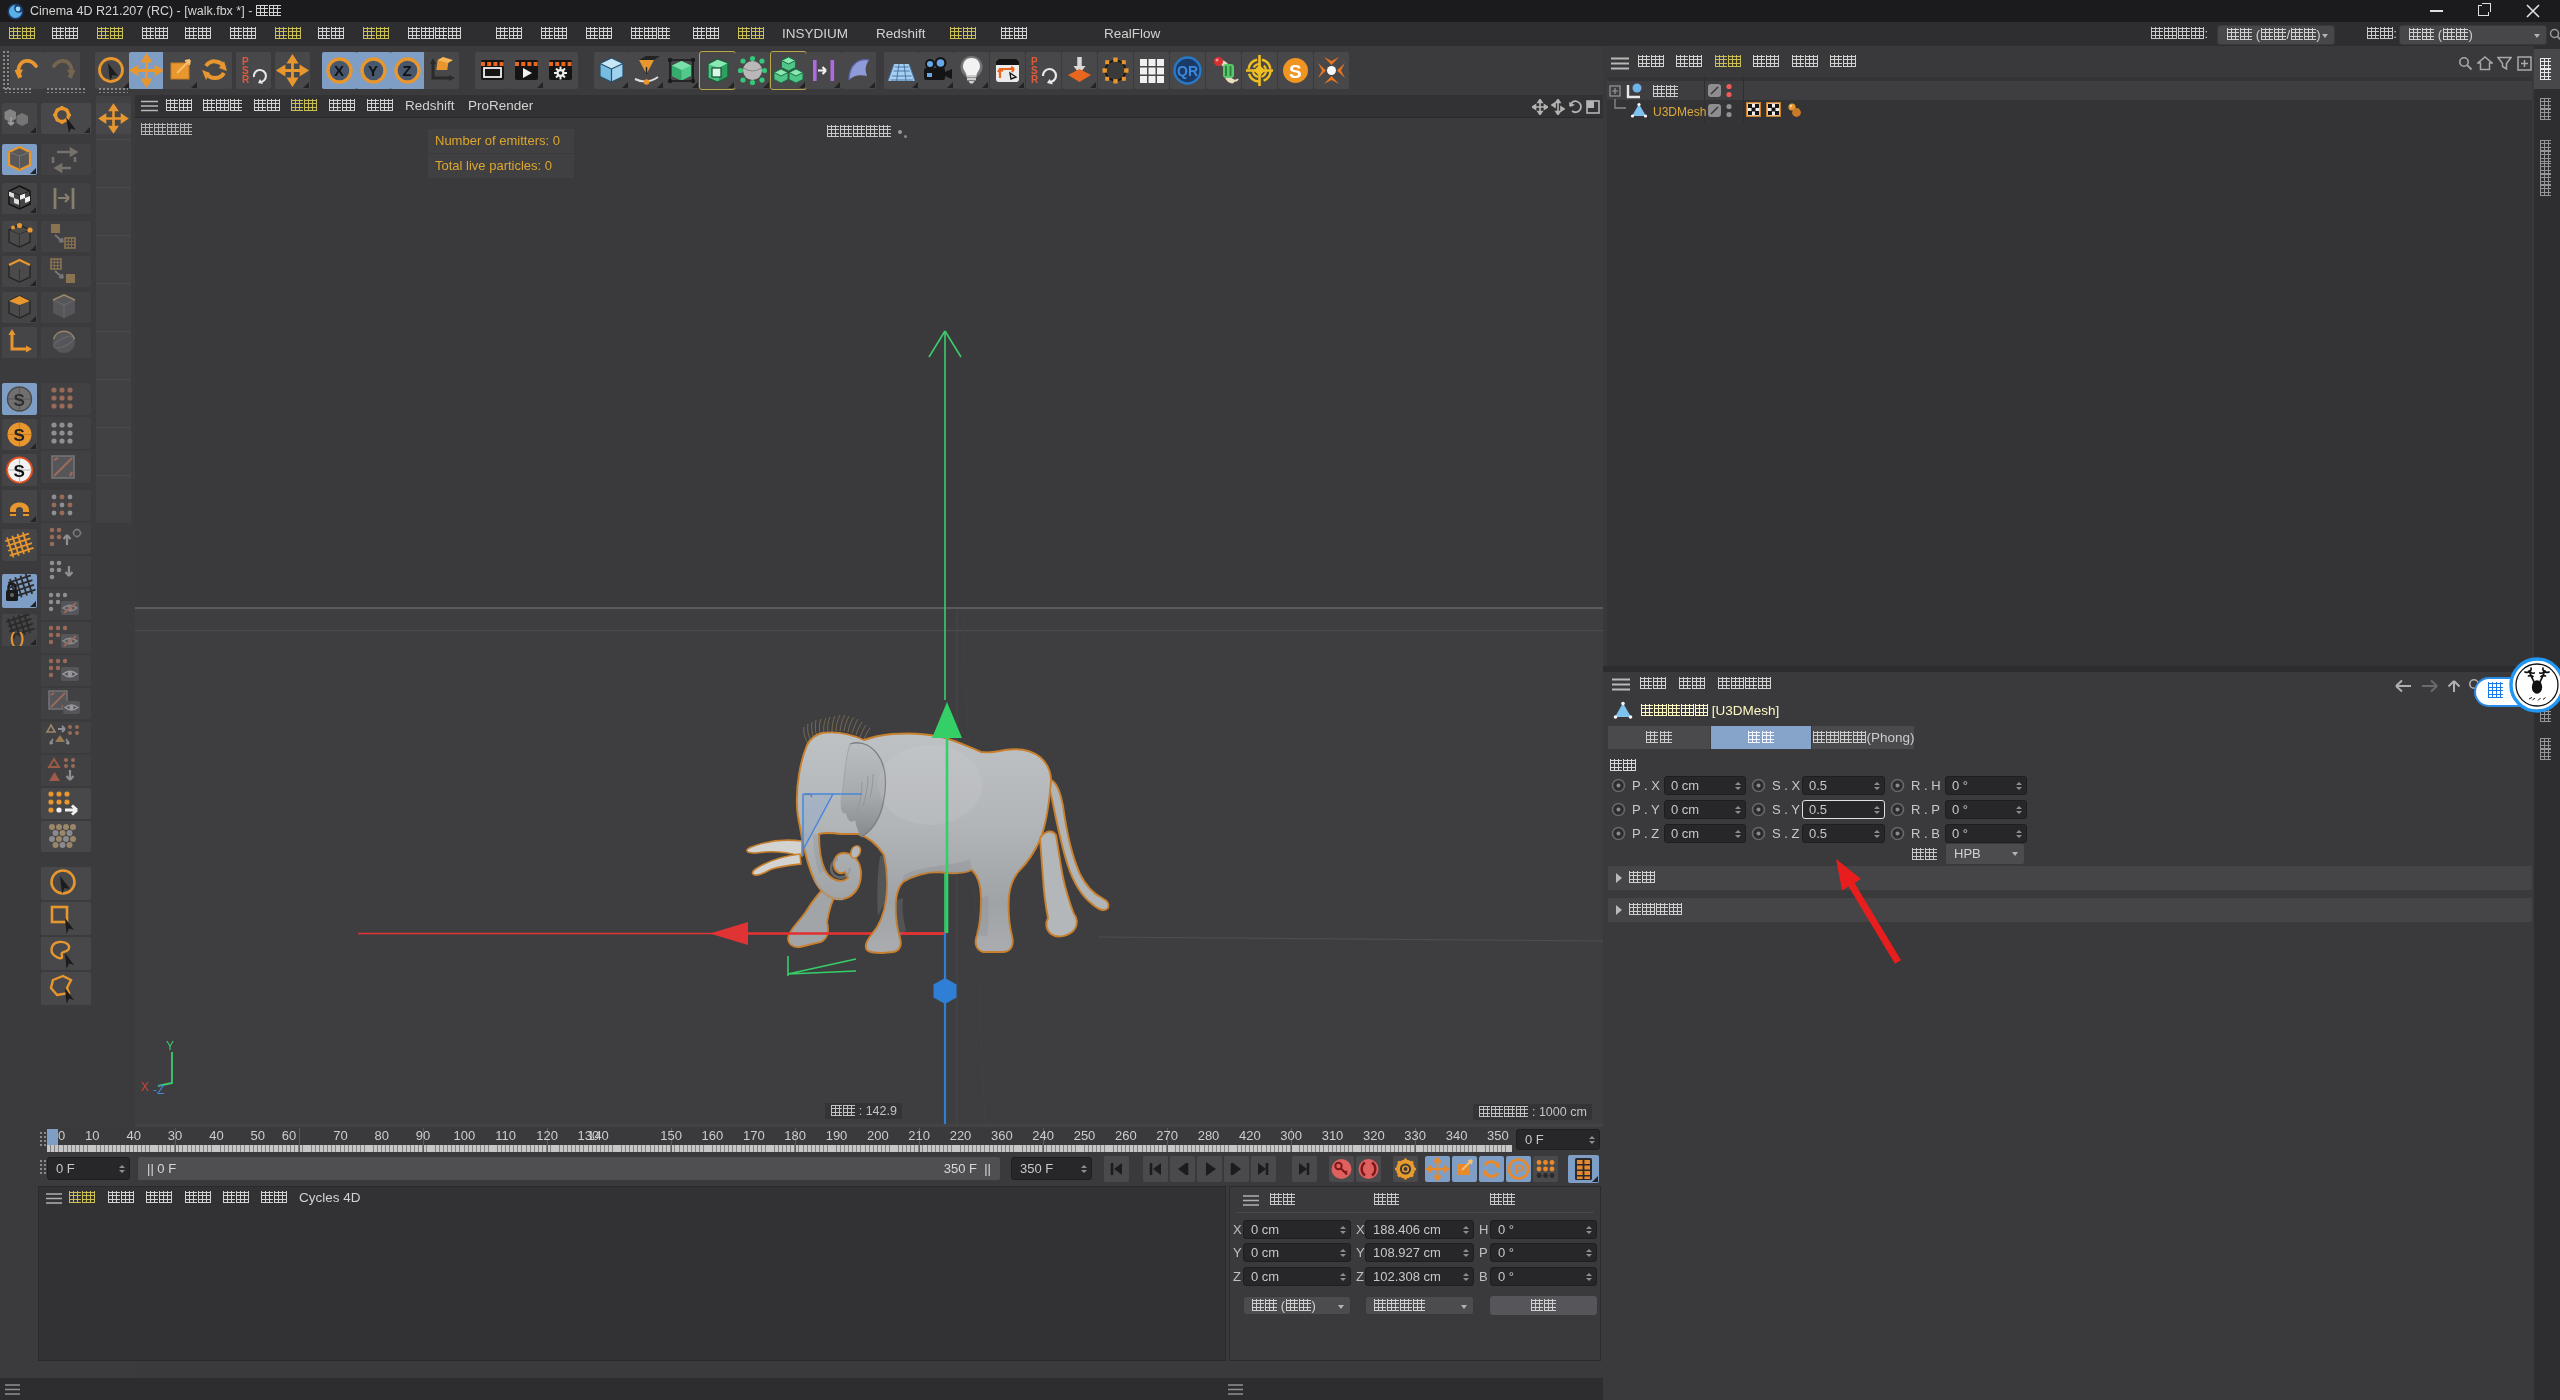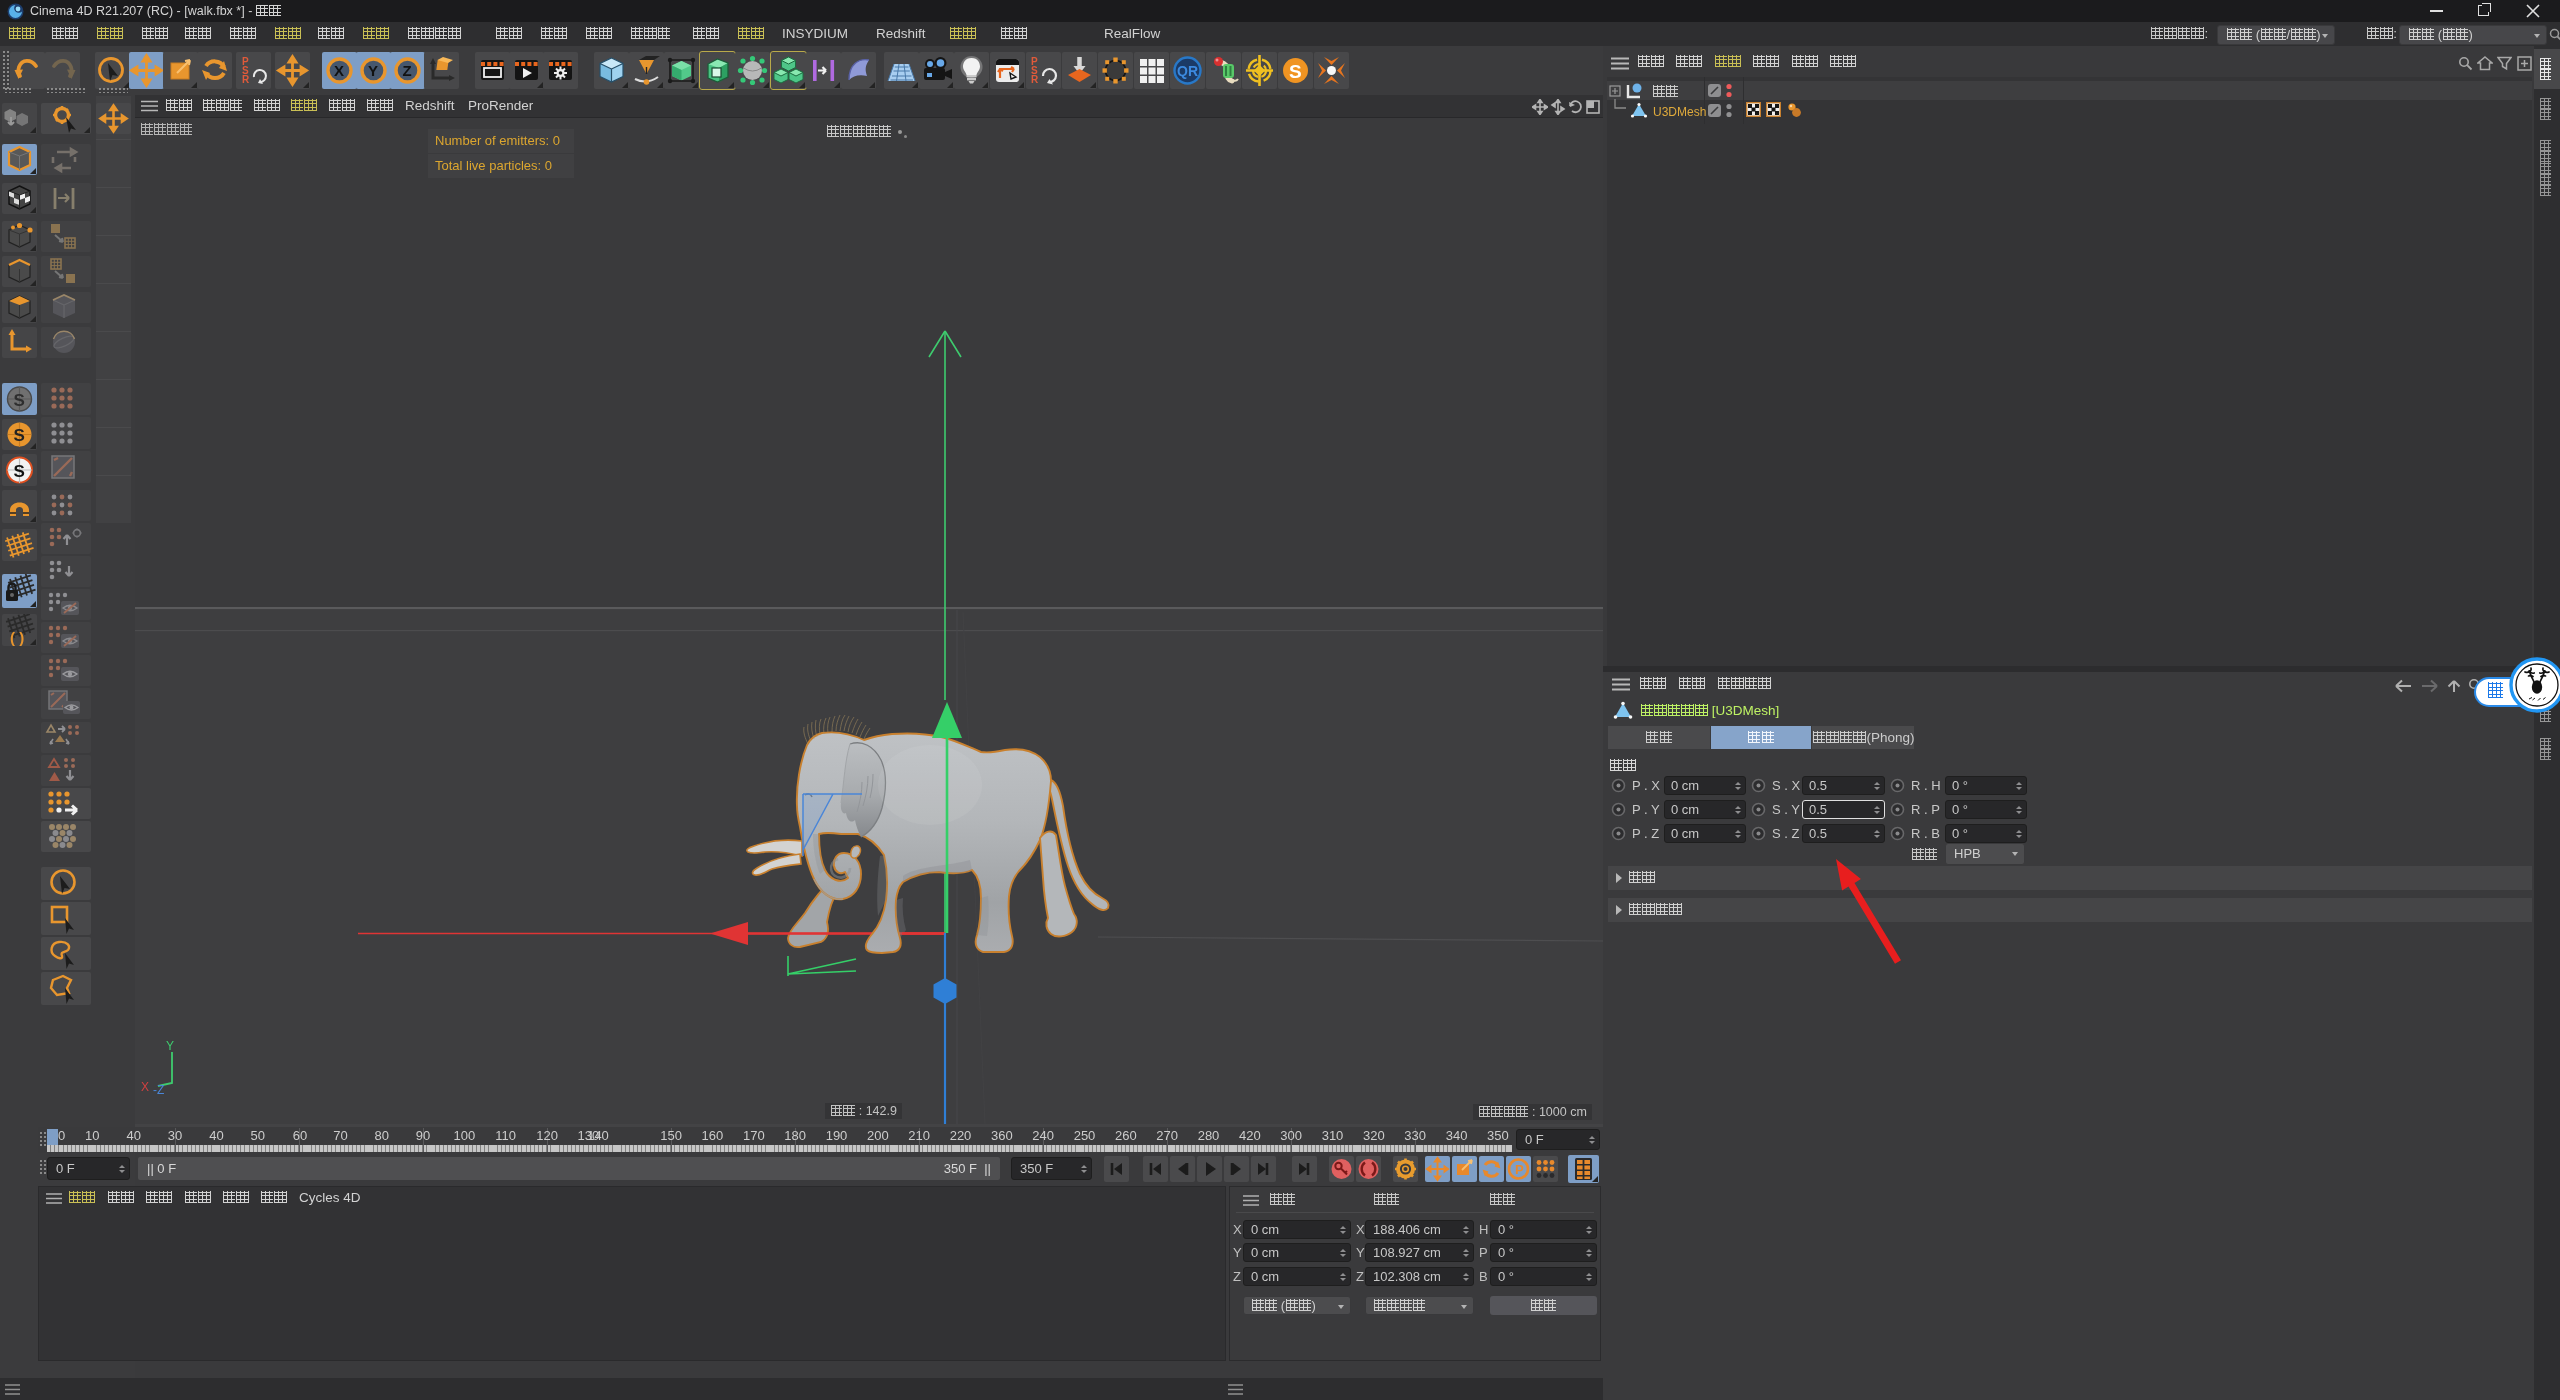--- a/index.html
+++ b/index.html
@@ -1122,21 +1122,21 @@
         <i class="su"></i>
         <i class="sd"></i>
       </span></div>
 <div id="rlabels" style="position:absolute;left:0;top:1128px;font-size:13px;color:#cccccc;height:16px">
 <span style="position:absolute;left:58px">0</span>
 <span style="position:absolute;left:92.3px;transform:translateX(-50%)">10</span>
 <span style="position:absolute;left:133.7px;transform:translateX(-50%)">40</span>
 <span style="position:absolute;left:175.0px;transform:translateX(-50%)">30</span>
 <span style="position:absolute;left:216.4px;transform:translateX(-50%)">40</span>
 <span style="position:absolute;left:257.7px;transform:translateX(-50%)">50</span>
-<span style="position:absolute;left:300px;transform:translateX(-50%)">60</span>
+<span style="position:absolute;left:289px;transform:translateX(-50%)">60</span>
 <span style="position:absolute;left:340.4px;transform:translateX(-50%)">70</span>
 <span style="position:absolute;left:381.7px;transform:translateX(-50%)">80</span>
 <span style="position:absolute;left:423.1px;transform:translateX(-50%)">90</span>
 <span style="position:absolute;left:464.4px;transform:translateX(-50%)">100</span>
 <span style="position:absolute;left:505.7px;transform:translateX(-50%)">110</span>
 <span style="position:absolute;left:547.1px;transform:translateX(-50%)">120</span>
 <span style="position:absolute;left:588.4px;transform:translateX(-50%)">130</span>
 <span style="position:absolute;left:598px;transform:translateX(-50%)">140</span>
 <span style="position:absolute;left:671.1px;transform:translateX(-50%)">150</span>
 <span style="position:absolute;left:712.4px;transform:translateX(-50%)">160</span>
@@ -1521,21 +1521,21 @@
     </svg>
 
 <svg class="a" style="left:1612px;top:701px" width="22" height="20" viewBox="0 0 22 20">
       <path d="M11 2 L19 16 H3 Z" fill="#7ec3ef"></path>
       <g fill="#f8f8f8">
         <circle cx="11" cy="2.5" r="1.8"></circle>
         <circle cx="3.5" cy="16" r="1.8"></circle>
         <circle cx="18.5" cy="16" r="1.8"></circle>
       </g>
     </svg>
-<div class="a" style="left:1640px;top:703px;font-size:13.5px;color:#bef264"><i class="cj"></i><i class="cj"></i><i class="cj"></i><i class="cj"></i><i class="cj"></i> [U3DMesh]</div>
+<div class="a" style="left:1640px;top:703px;font-size:13.5px;color:#fef9c3"><i class="cj"></i><i class="cj"></i><i class="cj"></i><i class="cj"></i><i class="cj"></i> [U3DMesh]</div>
 
 <div class="a" style="left:1608px;top:726px;width:102px;height:23px;background:#4a4a4c;color:#cccccc;font-size:13.5px;text-align:center;line-height:23px"><i class="cj"></i><i class="cj"></i></div>
 <div class="a" style="left:1711px;top:726px;width:100px;height:23px;background:#86a4ca;color:#f2f6fc;font-size:13.5px;text-align:center;line-height:23px"><i class="cj"></i><i class="cj"></i></div>
 <div class="a" style="left:1812px;top:726px;width:102px;height:23px;background:#4a4a4c;color:#cccccc;font-size:13.5px;text-align:center;line-height:23px"><i class="cj"></i><i class="cj"></i><i class="cj"></i><i class="cj"></i>(Phong)</div>
 <div class="a" style="left:1609px;top:758px;font-size:13.5px;font-weight:bold;color:#d8d8d8"><i class="cj"></i><i class="cj"></i></div>
 <div id="amrows">
 <svg class="a" style="left:1611px;top:778px" width="15" height="15" viewBox="0 0 15 15">
         <circle cx="7.5" cy="7.5" r="6" fill="#2c2c2e" stroke="#68686a" stroke-width="1.6"></circle>
         <circle cx="7.5" cy="7.5" r="2" fill="#8a8a8c"></circle>
       </svg>

